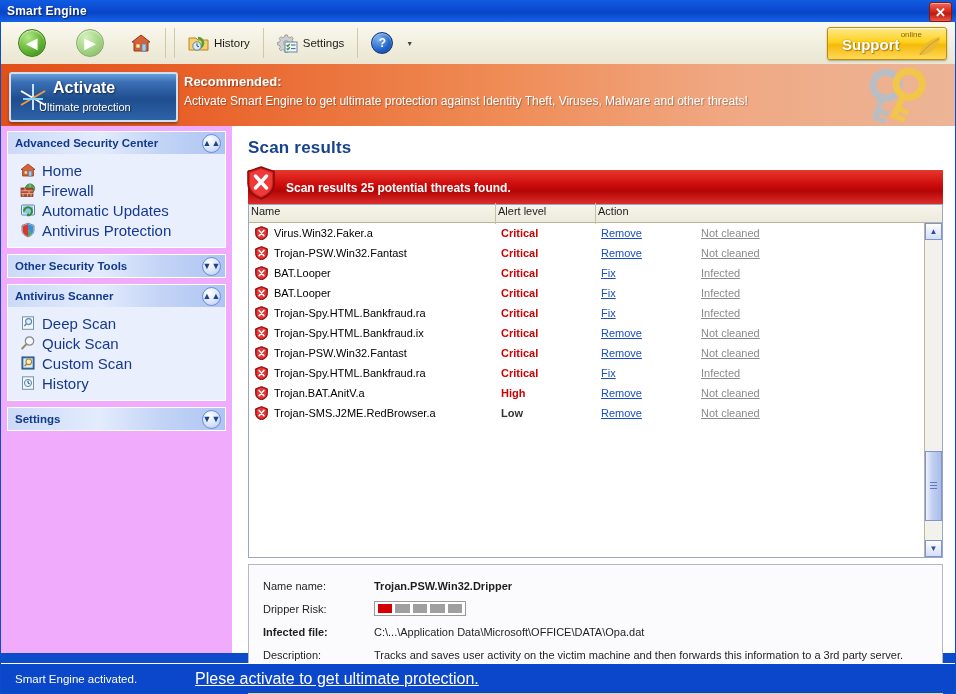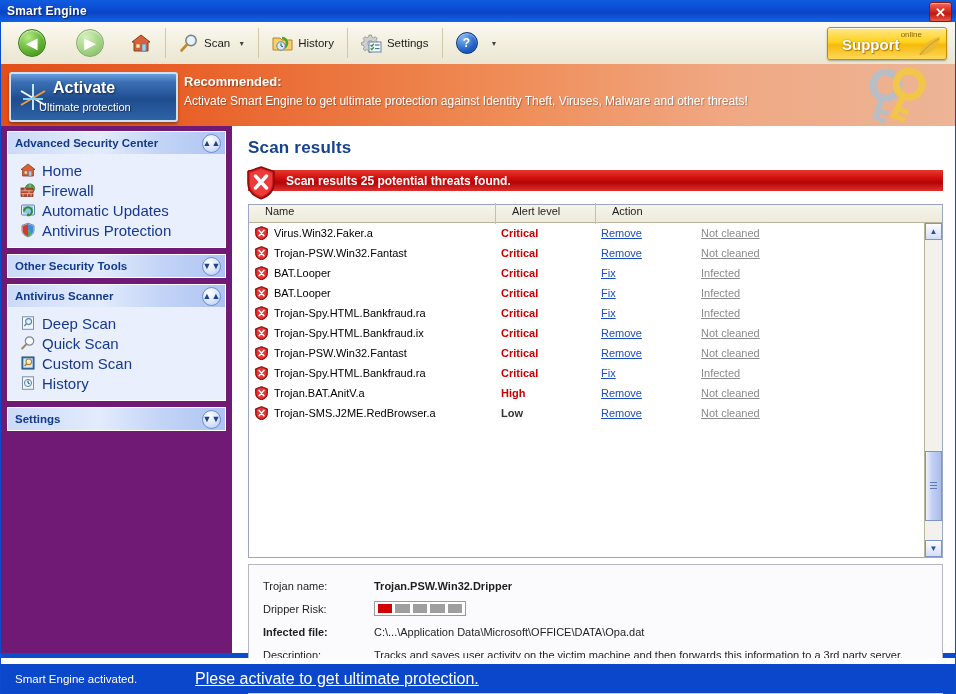--- a/index.html
+++ b/index.html
@@ -105,21 +105,21 @@
      text-shadow:1px 1px 1px rgba(0,0,0,.5);}
   #banner-head{position:absolute;left:183px;top:10px;color:#fff;font-weight:bold;
      font-size:13px;text-shadow:1px 1px 1px rgba(0,0,0,.35);}
   #banner-body{position:absolute;left:183px;top:30px;color:#fff;font-size:12px;
      text-shadow:1px 1px 1px rgba(0,0,0,.3);}
   #banner-keys{position:absolute;right:6px;top:2px;width:96px;height:60px;}
 
   
   #sidebar{
     position:absolute;left:1px;top:126px;width:231px;height:527px;
-    background:#701a75;
+    background:#f0abfc;
     padding:5px 6px 0 6px;box-sizing:border-box;
   }
   .panel{margin-bottom:6px;}
   .panel-head{
     height:22px;display:flex;align-items:center;position:relative;
     background:linear-gradient(to right,#ccdaf8 0%,#e3ecfd 42%,#c3d4f6 70%,#aec4f2 100%);
     border:1px solid #fff;border-bottom:none;
     color:#123a8c;font-weight:bold;font-size:11.5px;padding-left:7px;
     cursor:pointer;
   }
@@ -143,38 +143,38 @@
   .nav-ic{width:16px;height:16px;display:inline-block;flex:0 0 16px;}
 
   
   #main{
     position:absolute;left:232px;top:126px;width:723px;height:527px;
     background:#fff;
   }
   #page-title{position:absolute;left:16px;top:12px;color:#17428f;font-size:17px;
      font-weight:bold;letter-spacing:.2px;}
   #alert-bar{
-    position:absolute;left:16px;top:44px;width:695px;height:21px;
+    position:absolute;left:16px;top:44px;width:695px;height:35px;
     background:linear-gradient(to bottom,#e8382c 0%,#cf0d0d 40%,#b40505 60%,#e03030 100%);
     display:flex;align-items:center;
   }
   #alert-shield{position:absolute;left:-4px;top:-5px;width:34px;height:36px;}
   #alert-text{color:#fff;font-weight:bold;font-size:12px;margin-left:38px;}
 
   
   #table-wrap{
     position:absolute;left:16px;top:78px;width:695px;height:354px;
     border:1px solid #9aa7c4;background:#fff;box-sizing:border-box;
   }
   #table-head{
     display:flex;height:17px;align-items:center;
     background:linear-gradient(to bottom,#f7f5ea,#eceadb);
     border-bottom:1px solid #b9b49b;font-size:11px;color:#1c1c1c;
   }
-  .th{padding-left:16px;box-sizing:border-box;height:21px;line-height:17px;}
+  .th{padding-left:2px;box-sizing:border-box;height:21px;line-height:17px;}
   .th.sep{border-left:1px solid #c5c0a8;}
   .col-name{width:246px;}
   .col-alert{width:100px;}
   .col-action{width:100px;}
   .col-status{width:231px;}
   #rows{position:absolute;left:0;top:18px;width:676px;height:334px;overflow:hidden;}
   .row{display:flex;align-items:center;height:20px;font-size:11px;}
   .row .c{box-sizing:border-box;padding-left:6px;overflow:hidden;white-space:nowrap;}
   .row .c-name{width:246px;display:flex;align-items:center;gap:6px;}
   .row .c-alert{width:100px;font-weight:bold;}
@@ -223,21 +223,21 @@
   
   #rec-box{
     position:absolute;left:16px;top:567px;width:695px;height:48px;
     background:#fdfbdd;border:1px solid #d9d394;box-sizing:border-box;
   }
 
   
   #statusbar{
     position:absolute;left:1px;bottom:1px;width:954px;height:29px;
     background:#0b47ca;display:flex;align-items:center;
-    border-top:6px solid #ffffff;
+    border-top:1px solid #ffffff;
   }
   #status-text{color:#fff;font-size:11.5px;margin-left:14px;}
   #status-link{color:#fff;font-size:16px;margin-left:38px;text-decoration:underline;cursor:pointer;padding-left:20px;}
 </style>
 </head>
 <body>
 
 <div id="app">
 
   <div id="titlebar">
@@ -255,31 +255,20 @@
     <div class="tb-btn" style="margin-left:8px;">
       <span class="ic ic-home">
         <svg viewBox="0 0 22 20" width="22" height="20">
           <path d="M11 2 L20 9 L18 9 L18 18 L4 18 L4 9 L2 9 Z" fill="#d9603a" stroke="#8c3a1c" stroke-width="1"></path>
           <rect x="6" y="11" width="4" height="4" fill="#ffe9b0" stroke="#a06a2a" stroke-width=".6"></rect>
           <rect x="12" y="11" width="4" height="7" fill="#9fd0f0" stroke="#4a7ea6" stroke-width=".6"></rect>
         </svg>
       </span>
     </div>
     <div class="tb-sep"></div>
-    <div class="tb-btn">
-      <span class="ic ic-mag">
-        <svg viewBox="0 0 20 20" width="20" height="20">
-          <circle cx="12" cy="7.5" r="5.2" fill="#cfe9fb" stroke="#7d7d7d" stroke-width="1.4"></circle>
-          <circle cx="12" cy="7.5" r="3.4" fill="#eaf6ff" opacity=".8"></circle>
-          <line x1="8" y1="11.5" x2="2.5" y2="17.5" stroke="#c08a2a" stroke-width="2.6" stroke-linecap="round"></line>
-        </svg>
-      </span>
-      <span>Scan</span>
-      <span class="tb-caret">▼</span>
-    </div>
     <div class="tb-sep"></div>
     <div class="tb-btn">
       <span class="ic ic-fold">
         <svg viewBox="0 0 21 18" width="21" height="18">
           <path d="M1 4 L8 4 L10 6 L20 6 L20 16 L1 16 Z" fill="#f7cf6e" stroke="#b8861f" stroke-width="1"></path>
           <path d="M10 4 a5 5 0 1 1 -4 8" fill="none" stroke="#4aa32e" stroke-width="2.6"></path>
           <circle cx="9" cy="12" r="4.2" fill="#d9e9f6" stroke="#5f87a8" stroke-width="1"></circle>
           <line x1="9" y1="12" x2="9" y2="9.4" stroke="#29506e" stroke-width="1"></line>
           <line x1="9" y1="12" x2="11" y2="12.8" stroke="#29506e" stroke-width="1"></line>
         </svg>
@@ -638,21 +627,21 @@
         <div class="sb-btn" id="sb-up">▲</div>
         <div id="sb-thumb">
           <div id="sb-grip"></div>
         </div>
         <div class="sb-btn" id="sb-down">▼</div>
       </div>
     </div>
 
     <div id="detail">
       <div class="drow">
-        <div class="dlabel">Trojan name:</div>
+        <div class="dlabel">Name name:</div>
         <div class="dvalue b">Trojan.PSW.Win32.Dripper</div>
       </div>
       <div class="drow">
         <div class="dlabel">Dripper Risk:</div>
         <div class="dvalue">
           <div id="risk-meter">
               <span class="risk-seg on"></span>
               <span class="risk-seg"></span>
               <span class="risk-seg"></span>
               <span class="risk-seg"></span>

